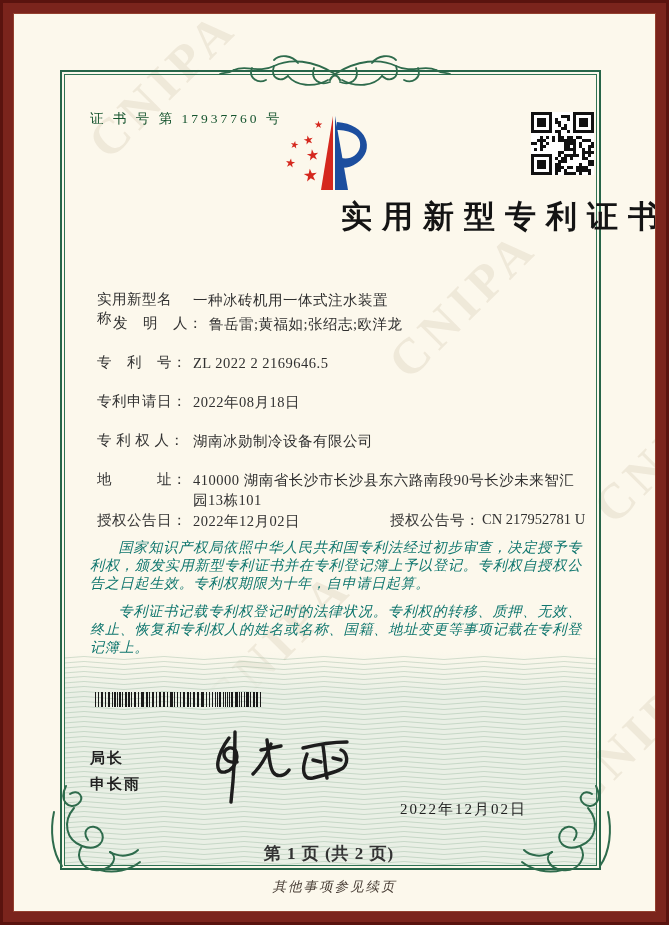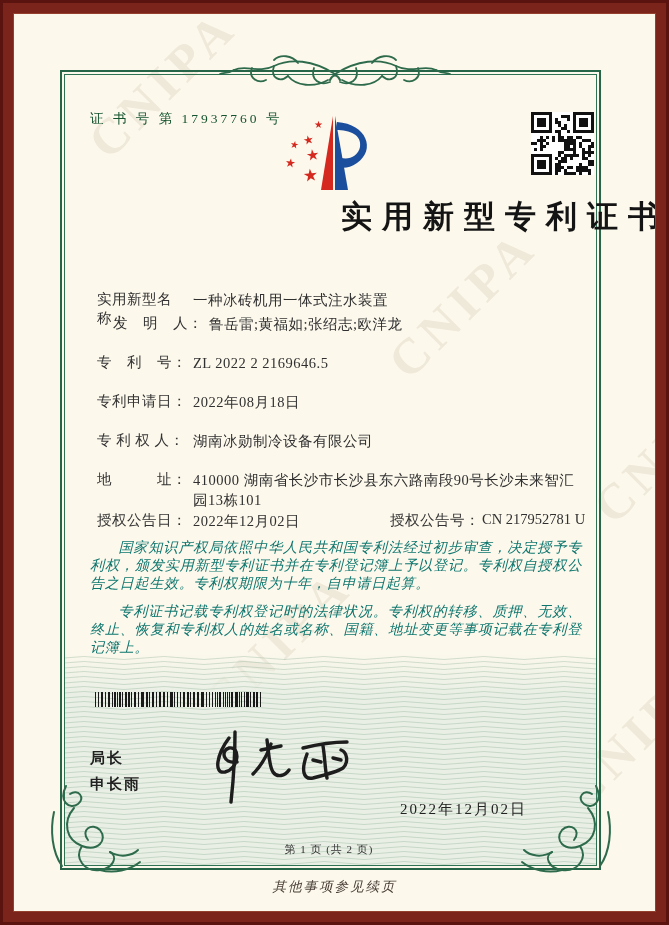--- a/index.html
+++ b/index.html
@@ -33,21 +33,21 @@
   .fvalue{display:inline-block;width:392px;vertical-align:top;letter-spacing:0.5px;line-height:20px;}
   .fpair2{position:absolute;left:293px;top:0;white-space:nowrap;text-align:right;}
   .fpair2 .flabel{width:auto;margin-right:2px;}
   .body-p{position:absolute;left:90px;width:492px;font-size:14.2px;line-height:18px;
       font-style:italic;text-align:justify;text-indent:2em;color:#0f766e;letter-spacing:0.6px;}
   .barcode{position:absolute;left:95px;top:692px;width:170px;height:15px;}
   .signer{position:absolute;left:90px;top:745px;font-family:"Liberation Sans","DejaVu Sans",sans-serif;
       font-weight:bold;font-size:15px;color:#222;line-height:26px;letter-spacing:2px;}
   .signature{position:absolute;left:195px;top:728px;}
   .issue-date{position:absolute;left:400px;top:800px;font-size:15px;letter-spacing:2px;color:#222;}
-  .pageind{position:absolute;left:0;top:842px;width:658px;text-align:center;font-size:11px;color:#333;letter-spacing:1px;}
+  .pageind{position:absolute;left:0;top:842px;width:658px;text-align:center;font-size:17px;color:#333;letter-spacing:1px;font-weight:bold;}
   .footnote{position:absolute;left:0;top:878px;width:669px;text-align:center;font-size:13.5px;
       font-style:italic;letter-spacing:2px;color:#4b4038;}
   .star{position:absolute;color:#d5281e;line-height:1;}
 </style>
 </head>
 <body>
 
 <div class="page">
 
   <div class="wm" style="left:70px;top:55px;">CNIPA</div>

